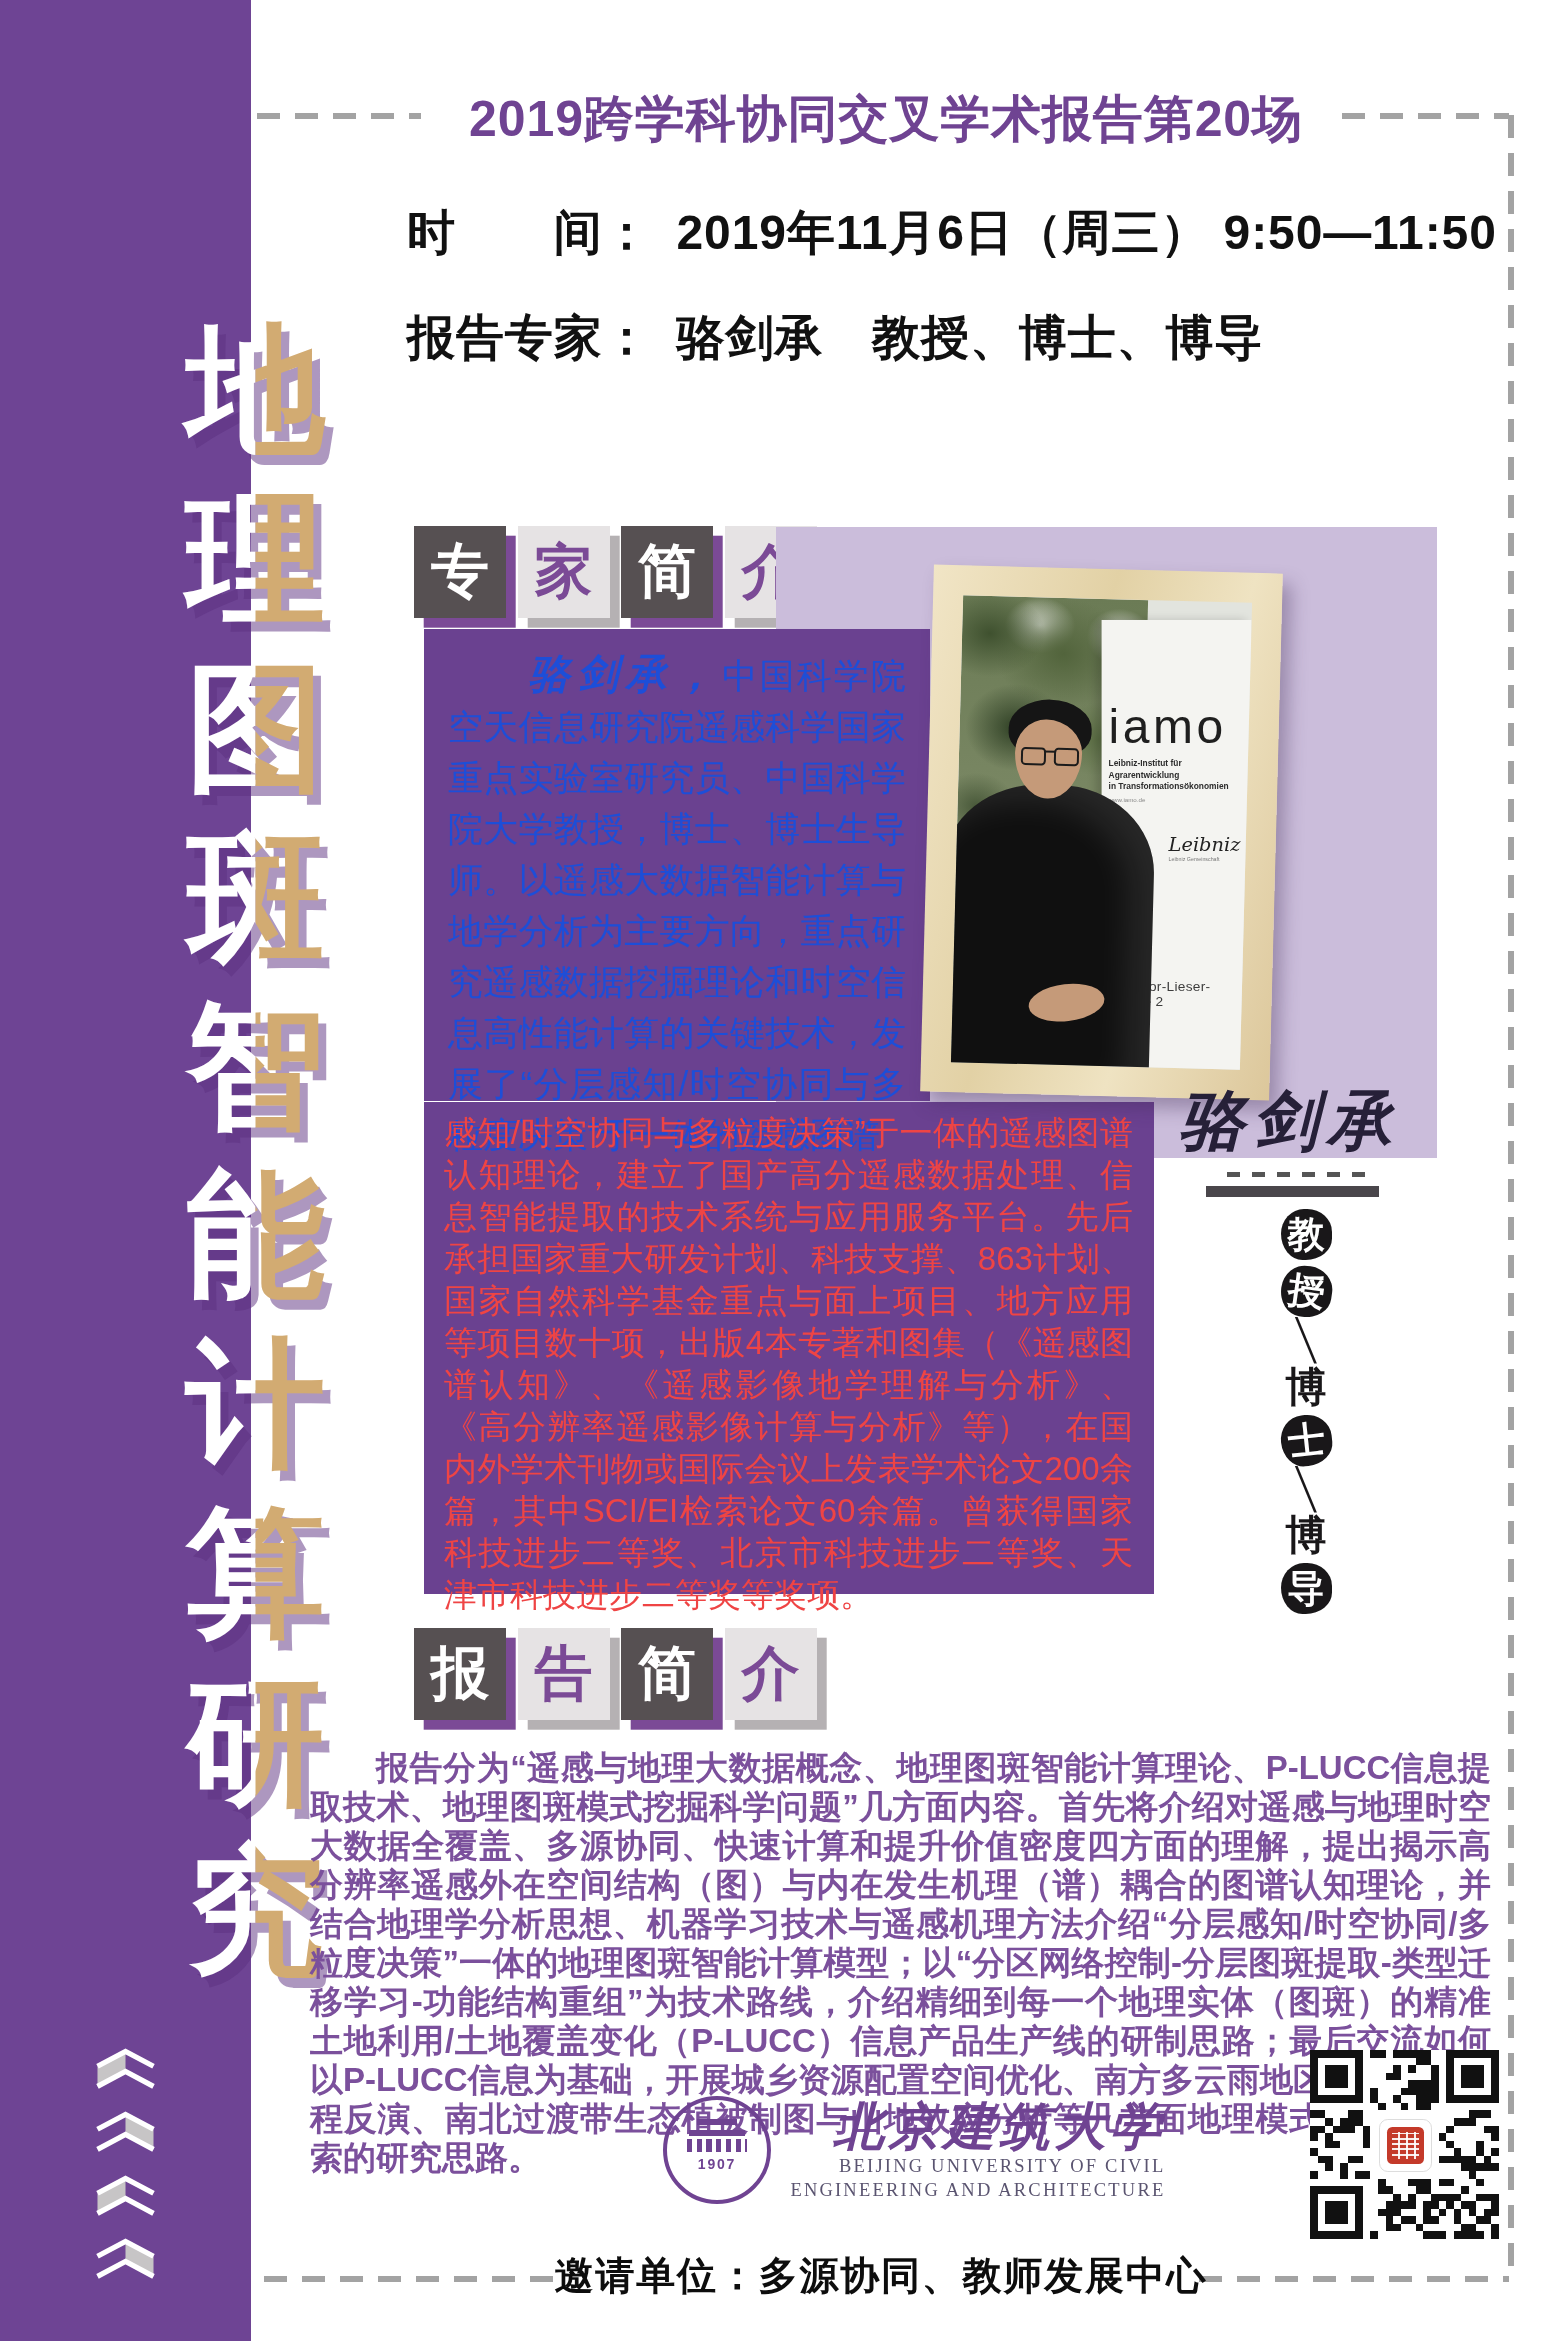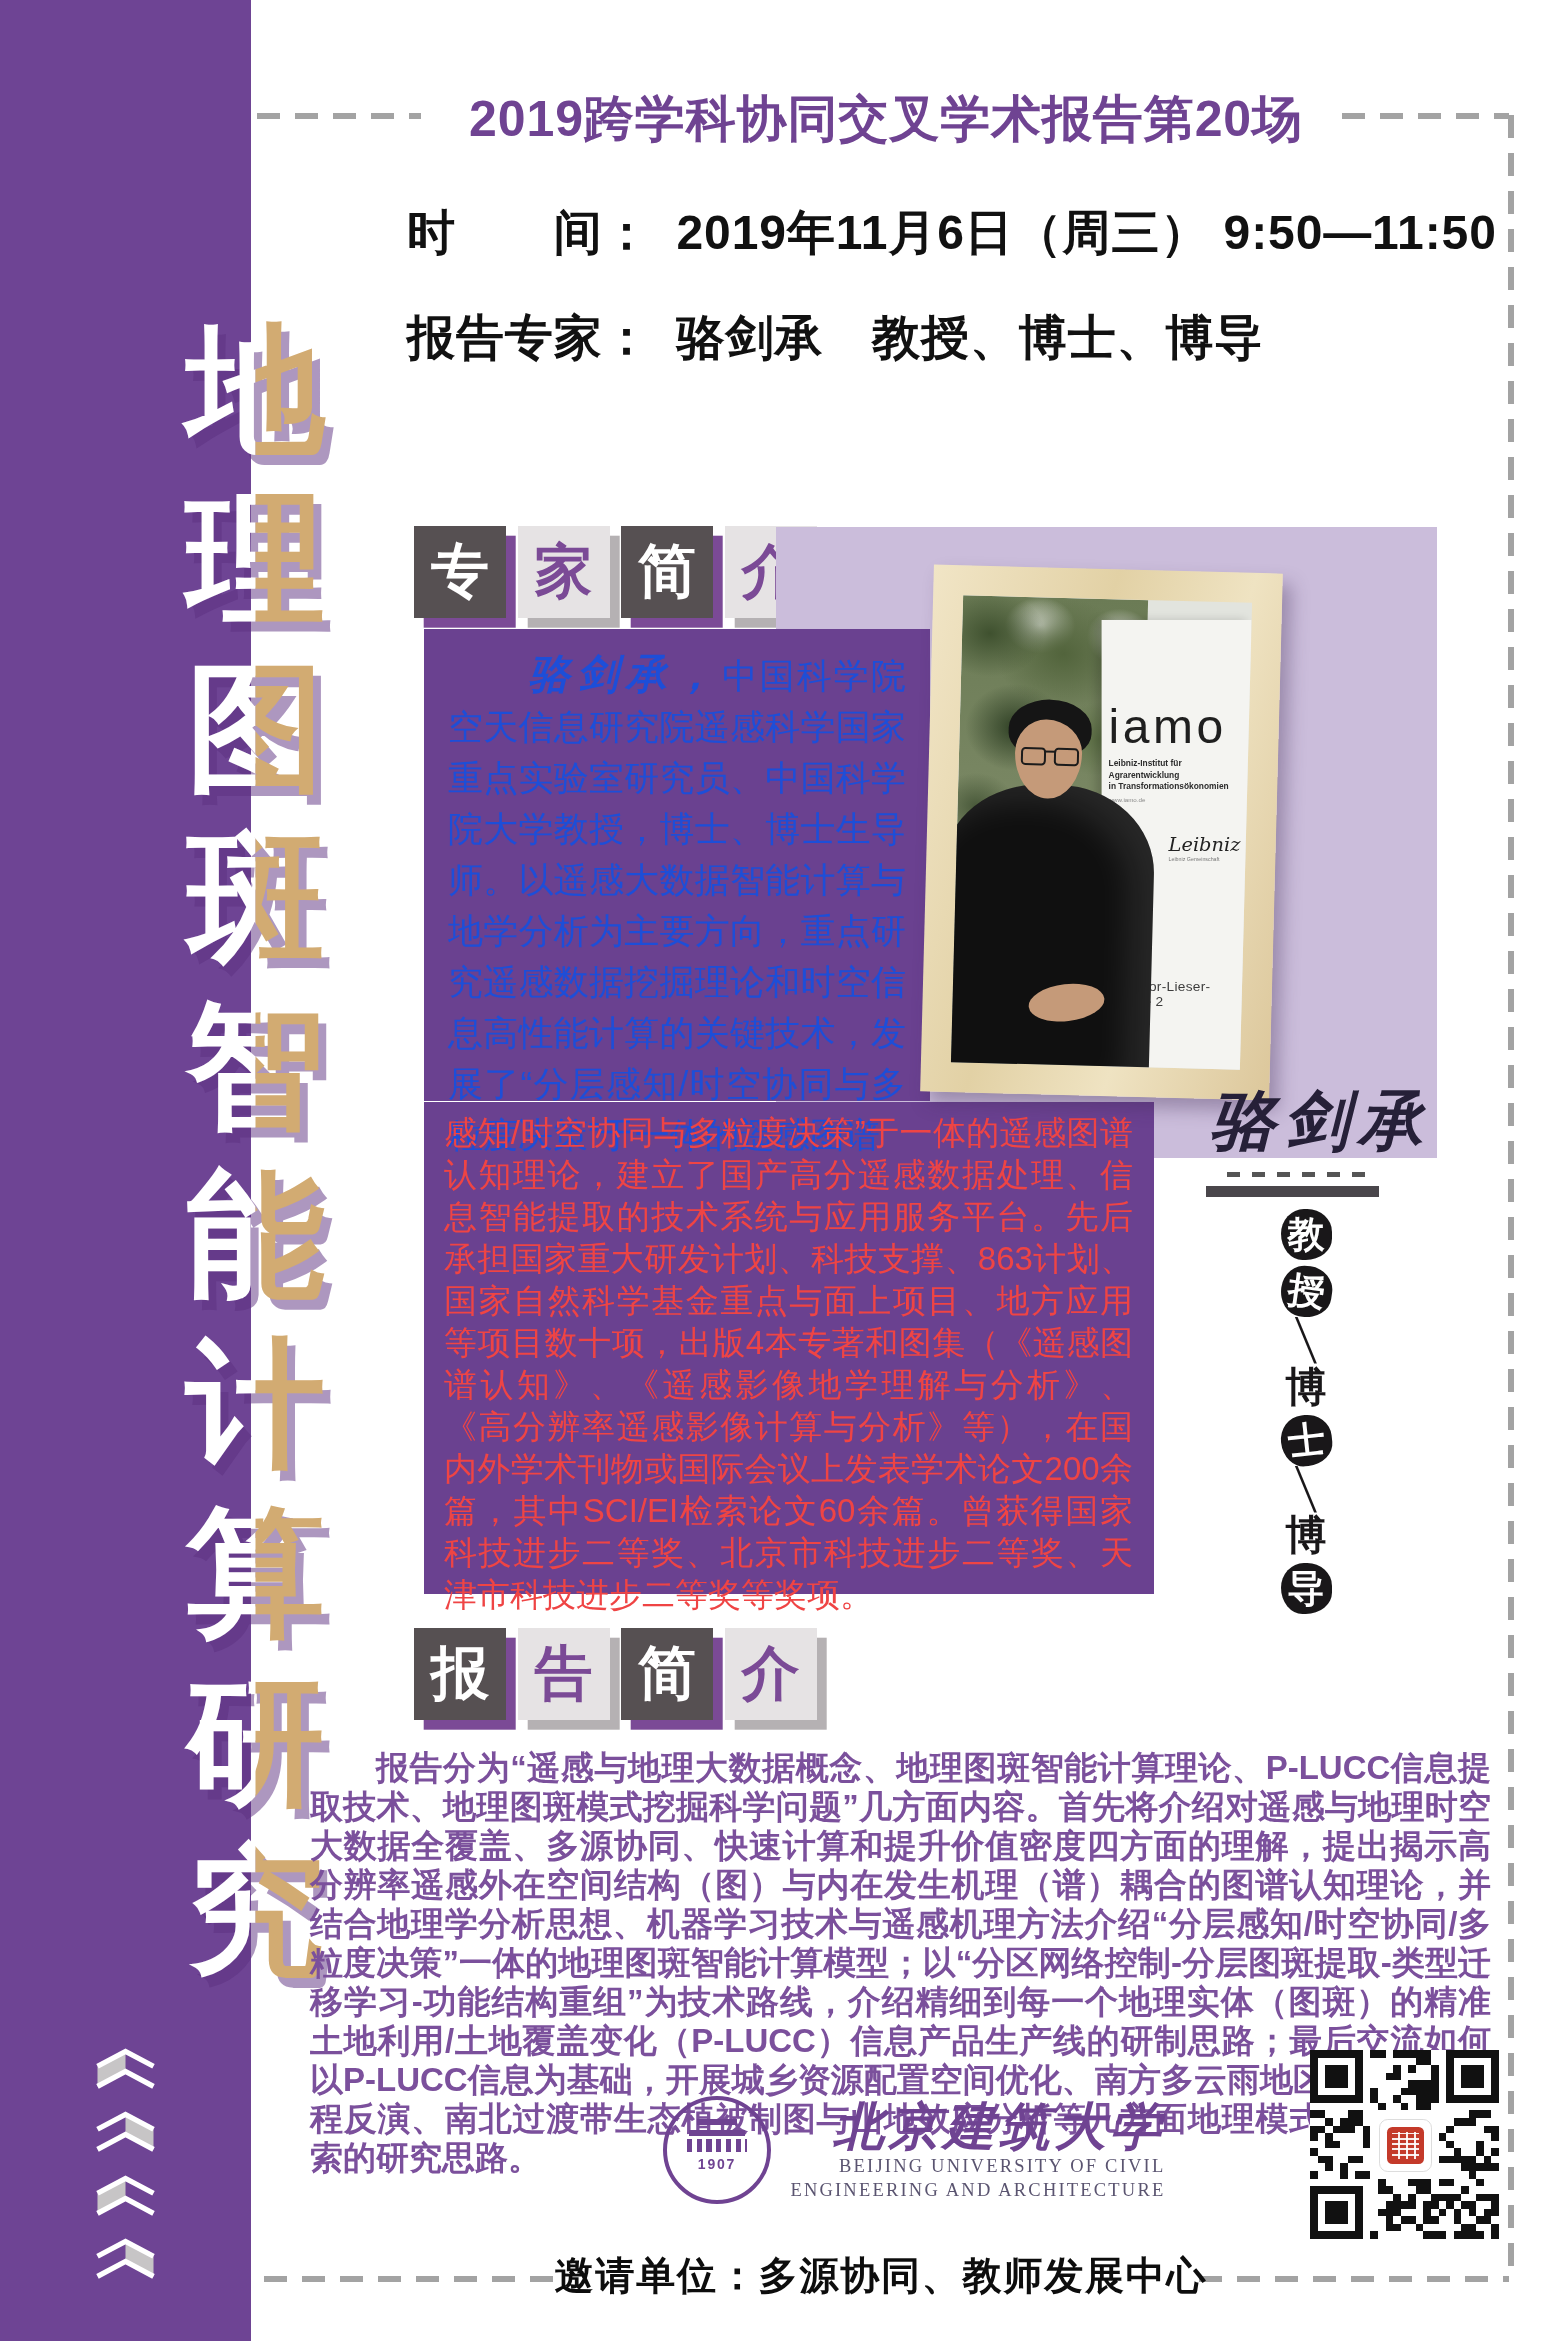--- a/index.html
+++ b/index.html
@@ -91,21 +91,21 @@
   .p-glasses i.lft{left:1.8px;} .p-glasses i.rgt{right:1.8px;}
   .p-glasses::after{content:"";position:absolute;left:25px;top:2.6px;width:12.3px;height:2.6px;background:#1b1b1b;}
   .p-body{position:absolute;left:-12.3px;top:187px;width:210px;height:291px;background:#101010;
           border-radius:46% 46% 0 0/28% 30% 0 0;
           box-shadow:inset -23px 16px 35px rgba(255,255,255,0.10);}
   .p-hands{position:absolute;left:76px;top:386px;width:76px;height:37px;background:#c59a79;
            border-radius:50%;transform:rotate(-8deg);}
 
   
   #sig{left:1179px;top:1077px;font-family:"DejaVu Serif",serif;font-style:italic;font-weight:700;
-       font-size:65px;color:#262038;letter-spacing:8.8px;margin-left:31px;}
+       font-size:65px;color:#262038;letter-spacing:8.8px;}
   #sig-dash{left:1227px;top:1172px;width:148px;height:5.3px;
             background:repeating-linear-gradient(90deg,#555 0 13.2px,transparent 13.2px 25px);}
   #sig-bar{left:1206px;top:1186px;width:173px;height:10.6px;background:#4a464b;}
   #scholar-col{left:1278px;top:1209px;width:56px;display:flex;flex-direction:column;
                align-items:center;gap:6.2px;}
   .sch-blob{width:51px;height:51px;background:#191719;color:#fff;display:flex;align-items:center;
             justify-content:center;font-size:37px;font-weight:700;
             border-radius:48% 52% 55% 45%/52% 48% 45% 55%;}
   .sch-blob:nth-child(2){transform:rotate(8deg);}
   .sch-blob:nth-child(5){transform:rotate(-6deg);}

